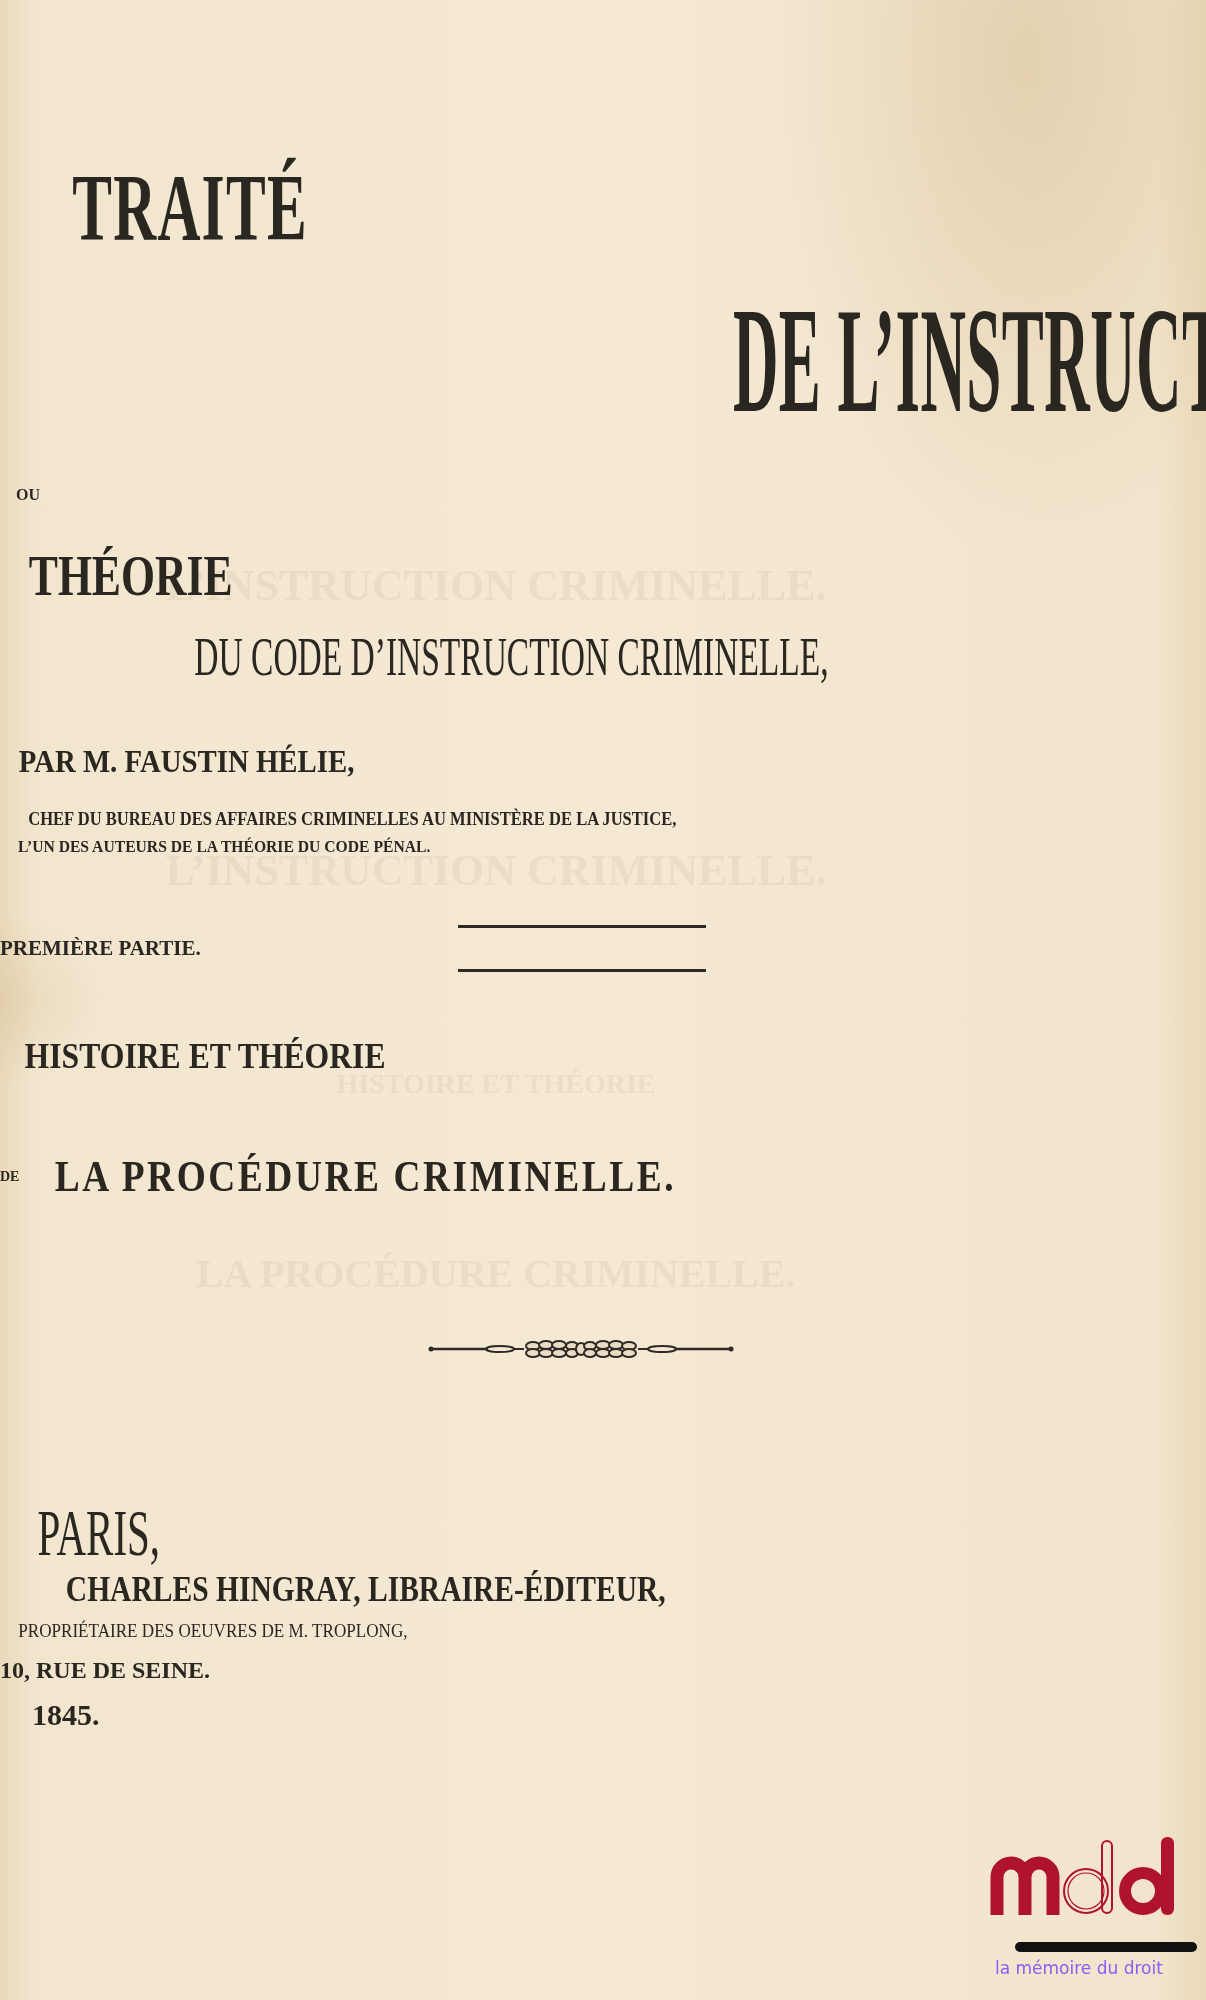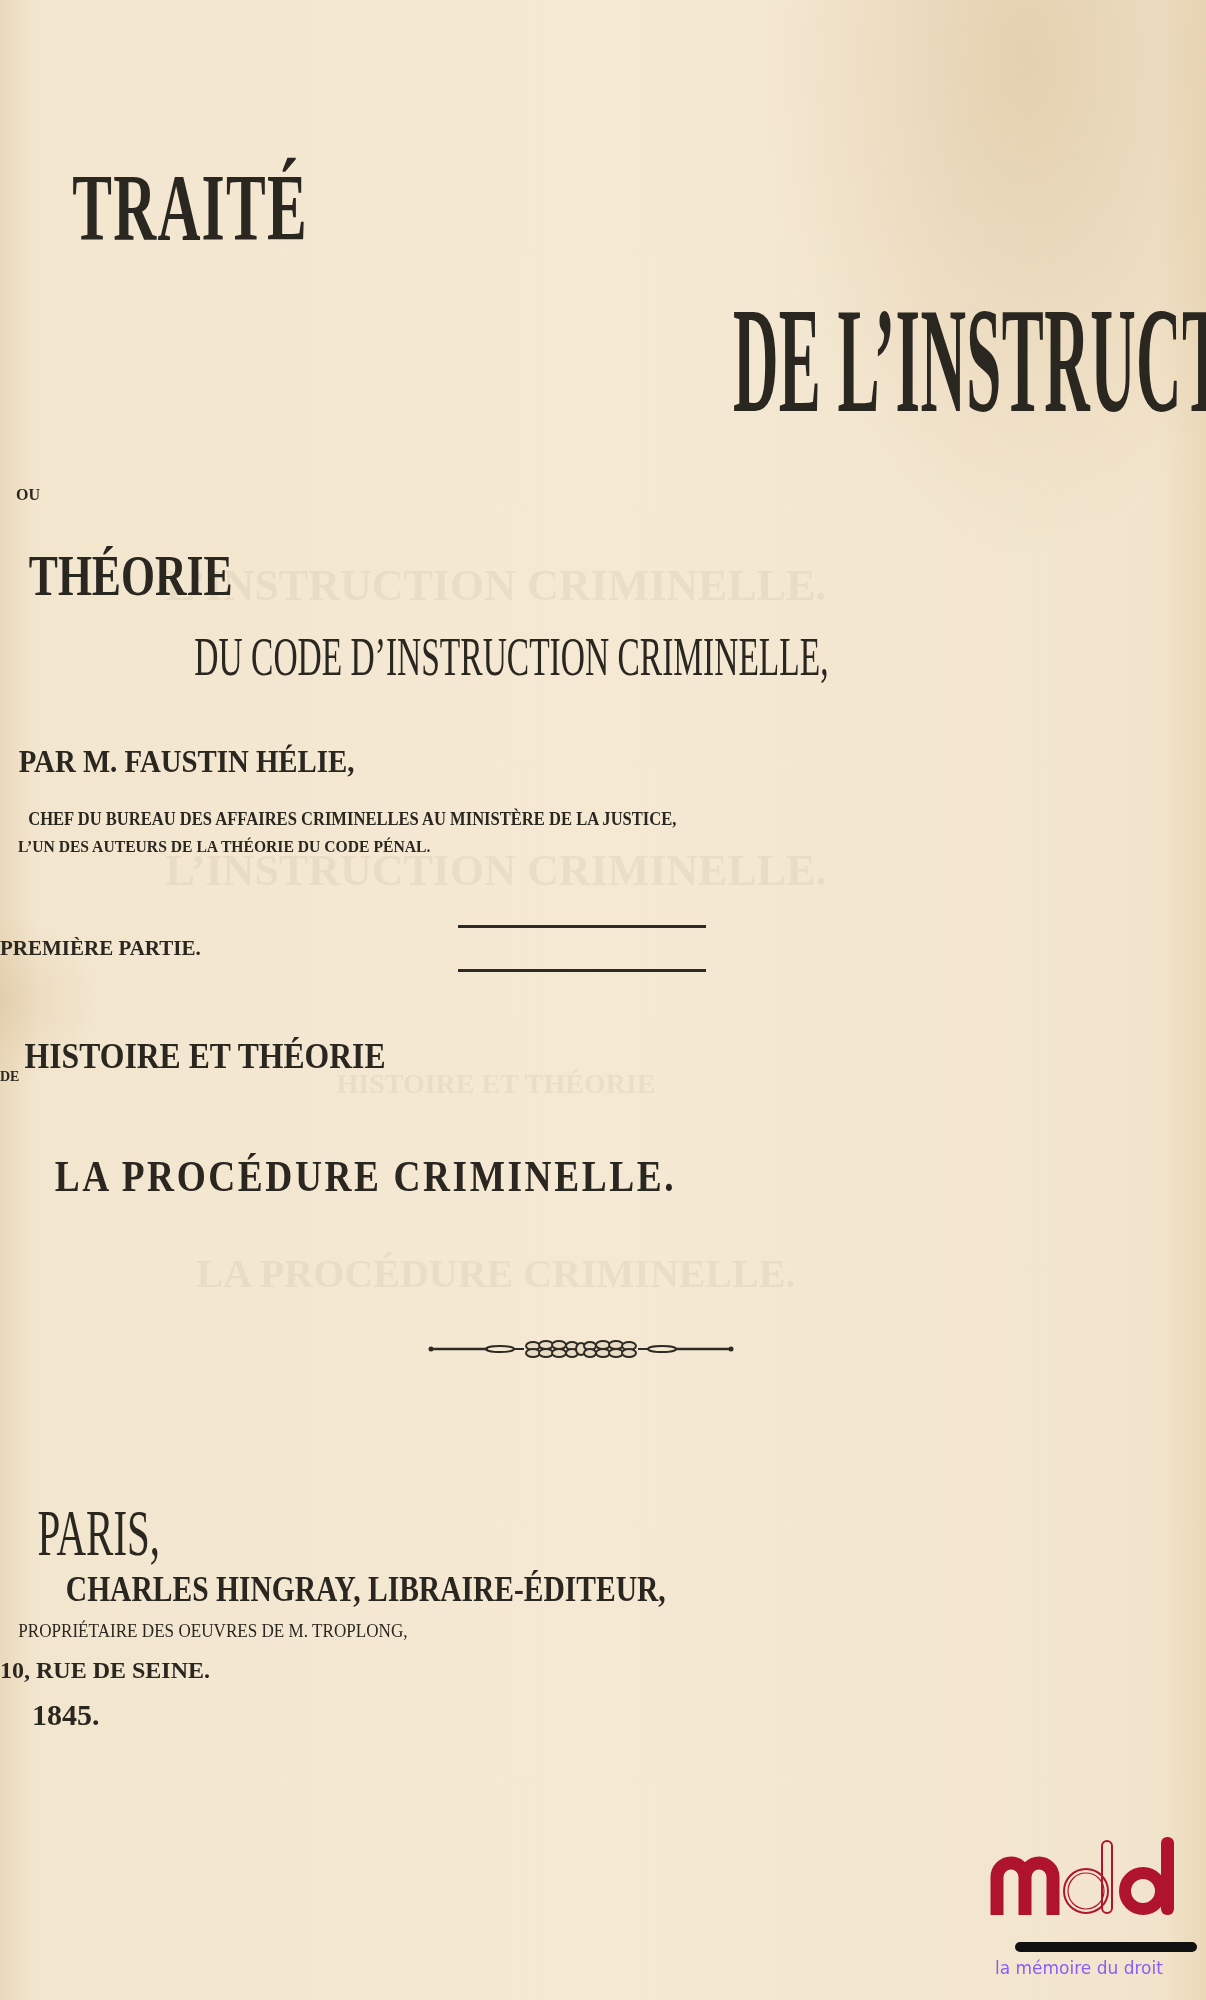--- a/index.html
+++ b/index.html
@@ -33,21 +33,21 @@
   .t-auteur { top:838px; font-size:17px; font-weight:bold; }
   .t-auteur .condensed { transform:scaleX(0.92); }
 
   .rule { position:absolute; height:3px; background:#2e2a24; left:458px; width:248px; }
   .rule.r1 { top:925px; }
   .rule.r2 { top:969px; }
   .t-premiere { top:938px; font-size:21px; font-weight:bold; }
 
   .t-histoire { top:1038px; font-size:36px; font-weight:bold; }
   .t-histoire .condensed { transform:scaleX(0.88); }
-  .t-de { top:1070px; font-size:14px; font-weight:bold; }
+  .t-de { top:1170px; font-size:14px; font-weight:bold; }
   .t-procedure { top:1155px; font-size:44px; font-weight:bold; letter-spacing:3px; }
   .t-procedure .condensed { transform:scaleX(0.85); }
 
   .ornament { position:absolute; left:428px; top:1337px; width:306px; height:24px; }
 
   .t-paris { top:1500px; font-size:66px; font-weight:normal; }
   .t-paris .condensed { transform:scaleX(0.62); }
   .t-hingray { top:1571px; font-size:36px; font-weight:bold; }
   .t-hingray .condensed { transform:scaleX(0.82); }
   .t-proprietaire { top:1622px; font-size:18px; font-weight:normal;margin-left:8px; }

